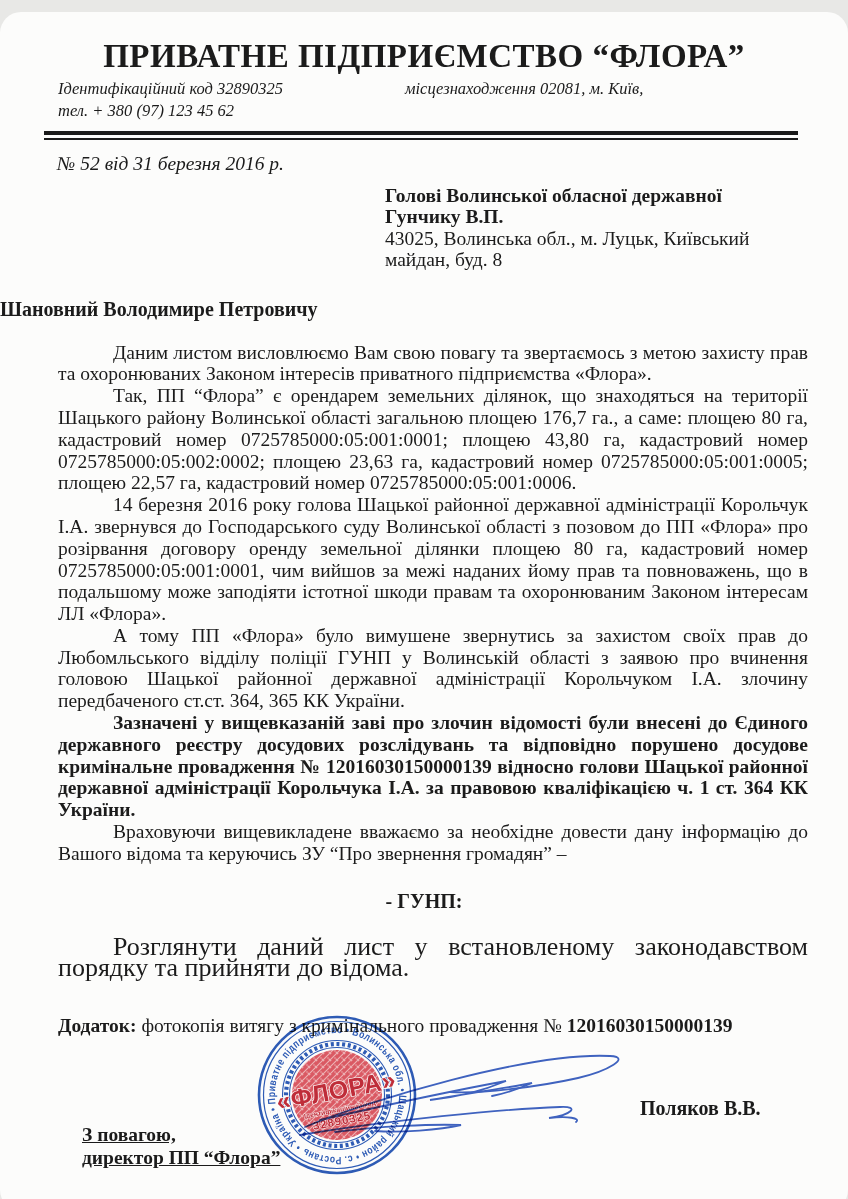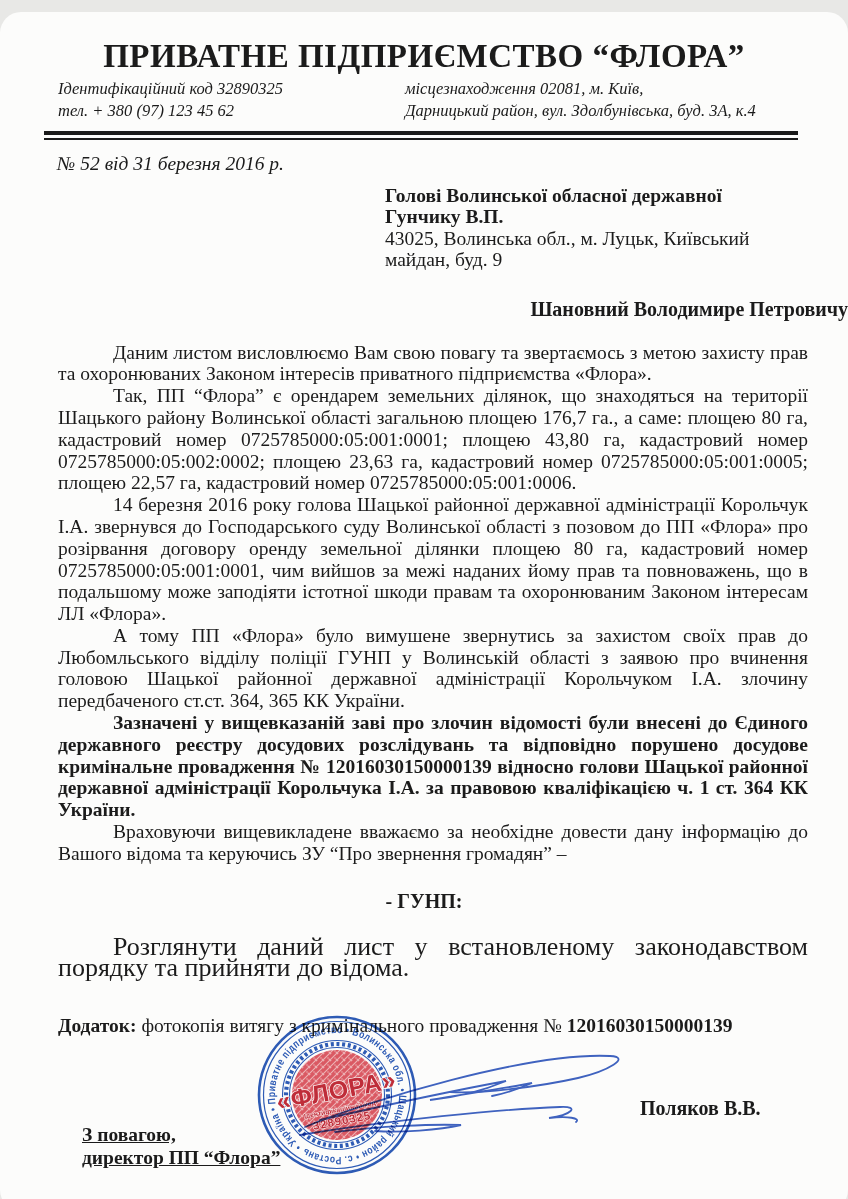--- a/index.html
+++ b/index.html
@@ -23,21 +23,21 @@
   
   .title{margin:26px 30px 0 30px;text-align:center;font-weight:bold;font-size:33px;letter-spacing:.5px;}
   .contacts{display:flex;margin:3px 48px 0 58px;font-style:italic;font-weight:normal;font-size:16.5px;line-height:1.35;}
   .contacts .col-left{flex:0 0 347px;}
   .contacts .col-right{flex:1;}
   .rule{margin:8px 50px 0 44px;border-top:4px solid #1a1a1a;border-bottom:2px solid #1a1a1a;height:3px;}
   .ref{margin:13px 0 0 57px;font-style:italic;font-size:19.5px;}
   
   .addressee{margin:10px 0 0 385px;width:400px;font-size:19.5px;line-height:21.5px;}
   .addressee .b{font-weight:bold;}
-  .salutation{margin-top:27px;text-align:right;font-weight:bold;font-size:20px;}
+  .salutation{margin-top:27px;text-align:left;font-weight:bold;font-size:20px;}
   
   .body{margin:21px 40px 0 58px;font-size:19.5px;line-height:21.8px;text-align:justify;}
   .body p{margin:0;text-indent:55px;}
   .body p.bold{font-weight:bold;}
   .heading{margin-top:25px;text-align:center;font-weight:bold;font-size:20px;}
   .request{margin:23px 40px 0 58px;font-size:26px;line-height:21.8px;text-align:justify;text-indent:55px;}
   .attachment{margin:36px 40px 0 58px;font-size:19.5px;}
   .attachment .b{font-weight:bold;}
   
   .closing{margin:86px 0 0 82px;font-weight:bold;font-size:19.5px;line-height:23px;text-decoration:underline;}
@@ -64,32 +64,31 @@
   <div class="corner-mark"></div>
 
   <div class="title">ПРИВАТНЕ ПІДПРИЄМСТВО “ФЛОРА”</div>
   <div class="contacts">
     <div class="col-left">
       <div>Ідентифікаційний код 32890325</div>
       <div>тел. + 380 (97)  123 45 62</div>
     </div>
     <div class="col-right">
       <div>місцезнаходження 02081, м. Київ,</div>
-      <div>Дарницький район, вул. Здолбунівська, буд. 3А, к.4</div>
     </div>
   </div>
   <div class="rule"></div>
 
   <div class="ref">№ 52 від 31 березня 2016 р.</div>
 
   <div class="addressee">
     <div class="b">Голові Волинської обласної державної</div>
     <div class="b">Гунчику В.П.</div>
     <div>43025, Волинська обл., м. Луцьк, Київський</div>
-    <div>майдан, буд. 9</div>
+    <div>майдан, буд. 8</div>
   </div>
 
   <div class="salutation">Шановний Володимире Петровичу</div>
 
   <div class="body">
     <p>Даним листом висловлюємо Вам свою повагу та звертаємось з метою захисту прав та охоронюваних Законом інтересів приватного підприємства «Флора».</p>
     <p>Так, ПП “Флора” є орендарем земельних ділянок, що знаходяться на території Шацького району Волинської області загальною площею 176,7 га., а саме: площею 80 га, кадастровий номер 0725785000:05:001:0001; площею 43,80 га, кадастровий номер 0725785000:05:002:0002; площею 23,63 га, кадастровий номер 0725785000:05:001:0005; площею 22,57 га, кадастровий номер 0725785000:05:001:0006.</p>
     <p>14 березня 2016 року голова Шацької районної державної адміністрації Корольчук І.А. звернувся до Господарського суду Волинської області з позовом до ПП «Флора» про розірвання договору оренду земельної ділянки площею 80 га, кадастровий номер 0725785000:05:001:0001, чим вийшов за межі наданих йому прав та повноважень, що в подальшому може заподіяти істотної шкоди правам та охоронюваним Законом інтересам ЛЛ «Флора».</p>
     <p>А тому ПП «Флора» було вимушене звернутись за захистом своїх прав до Любомльського відділу поліції ГУНП у Волинській області з заявою про вчинення головою Шацької районної державної адміністрації Корольчуком І.А. злочину передбаченого ст.ст. 364, 365 КК України.</p>
     <p class="bold">Зазначені у вищевказаній заві про злочин відомості були внесені до Єдиного державного реєстру досудових розслідувань та відповідно порушено досудове кримінальне провадження № 12016030150000139 відносно голови Шацької районної державної адміністрації Корольчука І.А. за правовою кваліфікацією ч. 1 ст. 364 КК України.</p>

